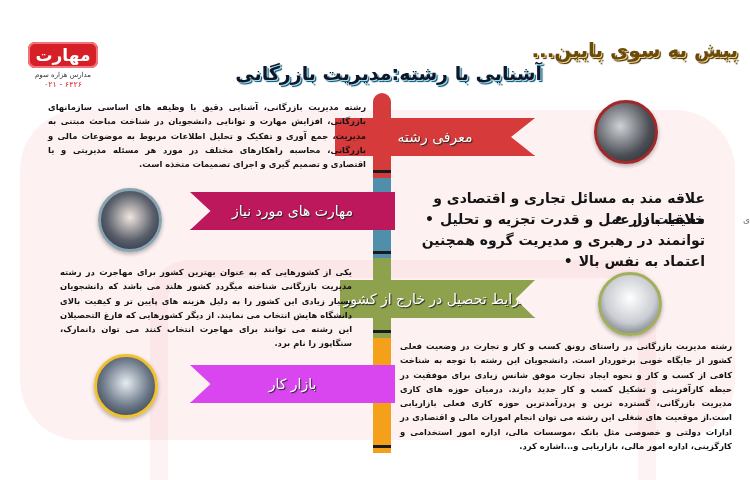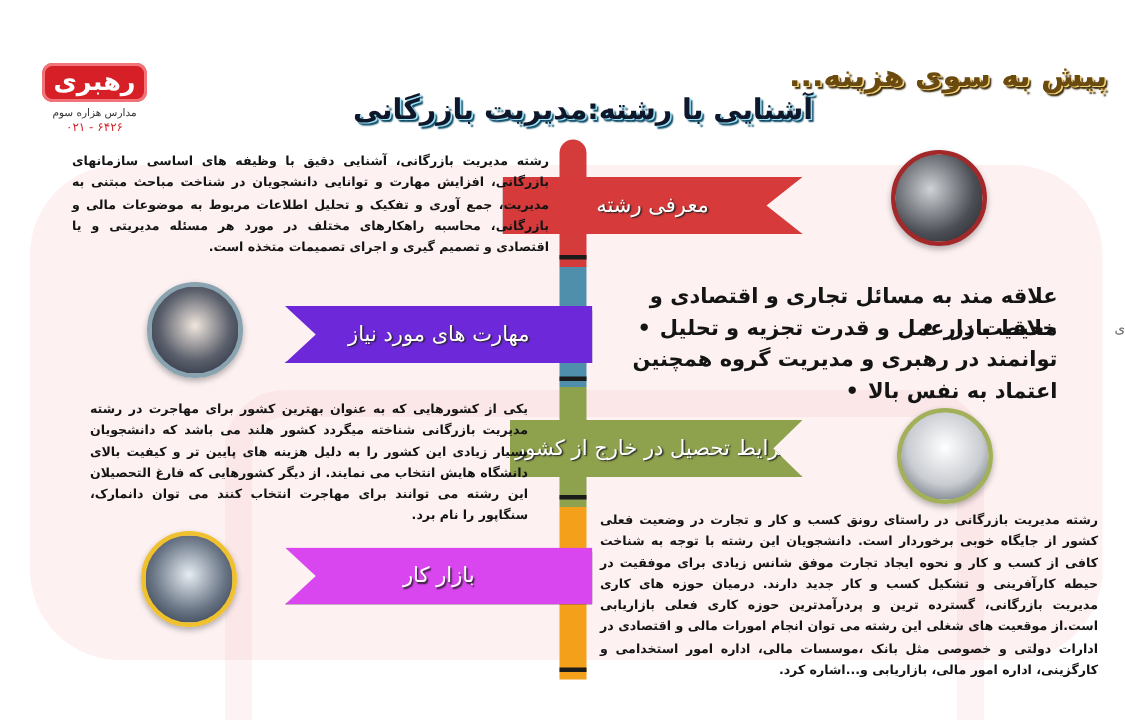--- a/index.html
+++ b/index.html
@@ -13,21 +13,21 @@
   .title-main{position:absolute;right:12px;top:38px;font-size:20px;font-weight:bold;color:#6b4a10;direction:rtl;text-shadow:1px 1px 0 #f1d37a,2px 2px 1px #3d2a08;}
   .title-sub{position:absolute;right:208px;top:62px;font-size:19px;font-weight:bold;color:#0f172a;direction:rtl;text-shadow:1px 1px 0 #9fe1f6,2px 2px 1px #0b4a66;}
   .pole{position:absolute;left:373px;width:18px;}
   .pole-red{top:93px;height:85px;background:#d43c3c;border-radius:9px 9px 0 0;}
   .pole-blue{top:178px;height:80px;background:#4f8fab;}
   .pole-green{top:258px;height:80px;background:#8ea14d;}
   .pole-orange{top:338px;height:115px;background:#f5a01a;}
   .chev{position:absolute;left:373px;width:18px;height:8px;border-top:3px solid #1b1b1b;border-left:0;}
   .banner{position:absolute;height:38px;color:#fff;font-weight:normal;font-size:14px;display:flex;align-items:center;justify-content:center;direction:rtl;text-shadow:1px 1px 1px #222;box-shadow:0 3px 0 #1c1c1c;}
   .b1{left:335px;top:118px;width:200px;background:#d63a3a;clip-path:polygon(0 0,100% 0,88% 50%,100% 100%,0 100%);}
-  .b2{left:190px;top:204px;width:205px;background:#6d28d9;clip-path:polygon(0 0,100% 0,100% 100%,0 100%,10% 50%);}
+  .b2{left:190px;top:192px;width:205px;background:#be185d;clip-path:polygon(0 0,100% 0,100% 100%,0 100%,10% 50%);}
   .b3{left:340px;top:280px;width:195px;background:#8ea14d;clip-path:polygon(0 0,100% 0,90% 50%,100% 100%,0 100%);}
   .b4{left:190px;top:365px;width:205px;background:#d946ef;clip-path:polygon(0 0,100% 0,100% 100%,0 100%,10% 50%);}
   .circle{position:absolute;width:58px;height:58px;border-radius:50%;border:3px solid;box-shadow:0 2px 4px rgba(0,0,0,0.3);}
   .c1{left:594px;top:100px;border-color:#a3282a;background:radial-gradient(circle at 40% 40%,#cfd3d8,#4b4f55 60%,#1f2226);}
   .c2{left:98px;top:188px;border-color:#8aa3b0;background:radial-gradient(circle at 50% 45%,#f0e6de,#5a5f6b 55%,#1b2334);}
   .c3{left:598px;top:272px;border-color:#a3b05a;background:radial-gradient(circle at 50% 40%,#ffffff,#c9ccd1 55%,#4b5563);}
   .c4{left:94px;top:354px;border-color:#f0c12e;background:radial-gradient(circle at 50% 45%,#e6ecf2,#6b7787 55%,#1f2a38);}
   .text{position:absolute;direction:rtl;text-align:justify;font-size:8.4px;line-height:14.3px;color:#141414;font-weight:bold;}
   .t1{left:48px;top:100px;width:318px;}
   .t3{left:60px;top:265px;width:292px;}
@@ -38,26 +38,26 @@
   .edge-mark{position:absolute;right:0;top:215px;font-size:9px;color:#666;}
 </style>
 </head>
 <body>
 
 <div class="watermark">
     <div class="watermark-inner"></div>
   </div>
 
 <div class="logo">
-  <div class="logo-box">رهبری</div>
+  <div class="logo-box">مهارت</div>
   <div class="logo-sub">مدارس هزاره سوم</div>
   <div class="logo-phone">۰۲۱ - ۶۴۲۶</div>
 </div>
 
-<div class="title-main">پیش به سوی هزینه...</div>
+<div class="title-main">پیش به سوی پایین...</div>
 <div class="title-sub">آشنایی با رشته:مدیریت بازرگانی</div>
 
 <div class="pole pole-red"></div>
 <div class="pole pole-blue"></div>
 <div class="pole pole-green"></div>
 <div class="pole pole-orange"></div>
 <div class="chev" style="top:170px"></div>
 <div class="chev" style="top:251px"></div>
 <div class="chev" style="top:330px"></div>
 <div class="chev" style="top:445px"></div>

